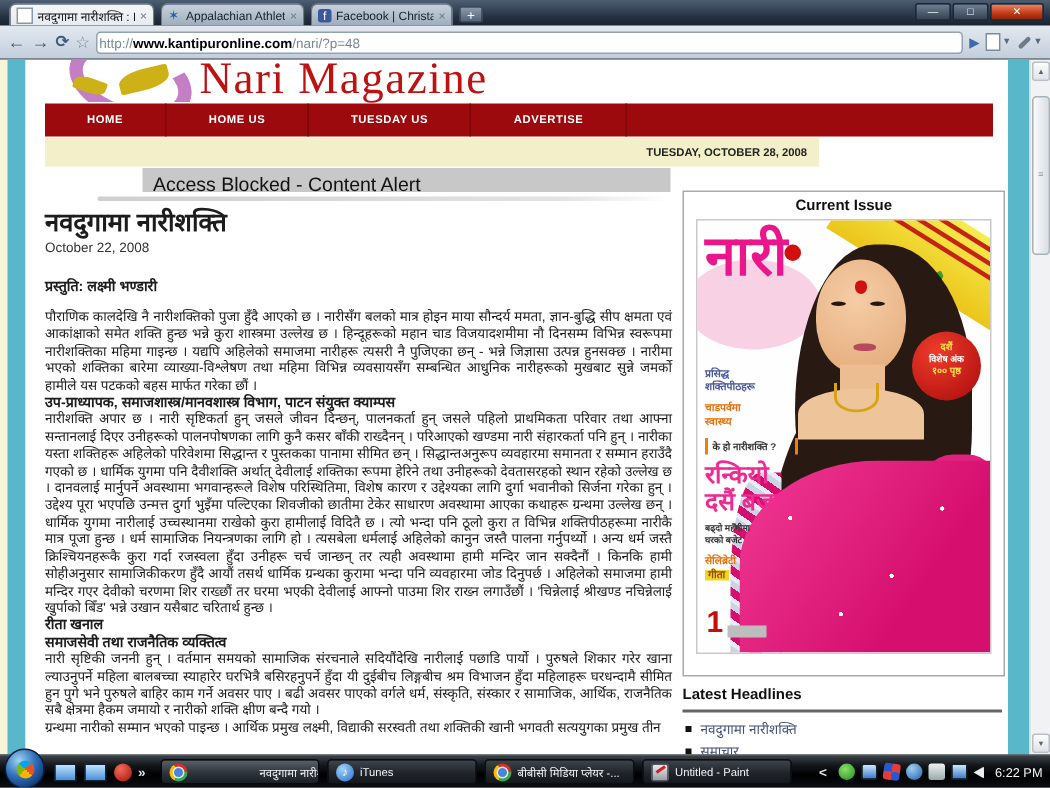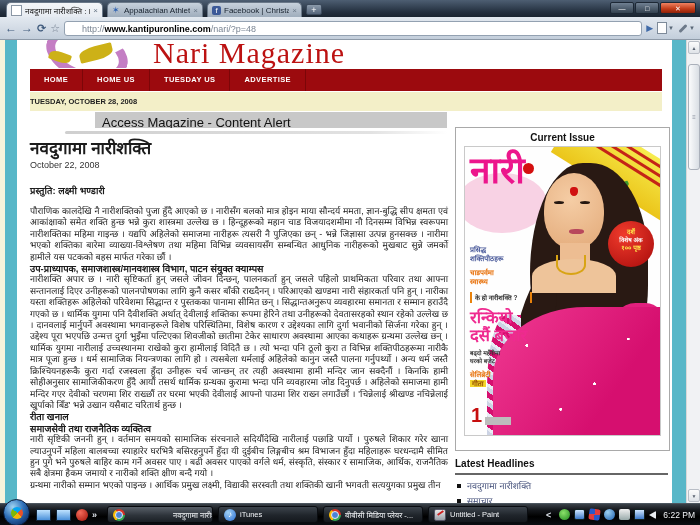--- a/index.html
+++ b/index.html
@@ -26,47 +26,47 @@
     background:linear-gradient(#708092,#33414f);border:1px solid #1d2835;box-sizing:border-box;}
   .winbtn.close{width:36px;background:linear-gradient(#ef8261,#c03a17 60%,#8e220a);}
 
   .toolbar{position:absolute;left:0;top:17px;width:700px;height:23px;
     background:linear-gradient(#e3e9f0,#c3cedb);border-bottom:1px solid #8e9aa8;box-sizing:border-box;
     display:flex;align-items:center;padding:0 5px;gap:4px;}
   .navbtn{color:#3f5a7c;font-size:12px;line-height:14px;font-weight:bold;}
   .navbtn.reload{font-size:11px;}
   .starbtn{color:#7a8696;font-size:11px;}
   .urlbox{flex:1;height:15px;background:#fff;border:1px solid #93a1b1;border-radius:3px;
-    font-size:9px;line-height:14px;padding:0 17px;white-space:nowrap;overflow:hidden;box-sizing:border-box;}
+    font-size:9px;line-height:14px;padding:0 1px;white-space:nowrap;overflow:hidden;box-sizing:border-box;}
   .urlbox .dim{color:#7b8694;}
   .urlbox .dom{color:#000;font-weight:bold;}
   .gobtn{color:#3f6aa8;font-size:9px;}
   .menuicon{display:flex;align-items:center;gap:1px;color:#5a6878;font-size:9px;}
   .pageglyph{width:8px;height:10px;background:#fdfdfd;border:1px solid #7d8a99;display:inline-block;}
   .wrenchglyph{width:10px;height:3px;background:#6d7a8a;border-radius:2px;display:inline-block;transform:rotate(-45deg);}
   .caret{font-size:6px;color:#5a6878;}
 
   
   .pagearea{position:absolute;left:0;top:40px;width:700px;height:463px;background:#f8f4dc;overflow:hidden;}
   .teal-l{position:absolute;left:5px;top:0;width:12px;height:100%;background:#58b7c8;}
   .teal-r{position:absolute;left:672px;top:0;width:14px;height:100%;background:#58b7c8;}
   .content{position:absolute;left:17px;top:0;width:655px;height:100%;background:#fff;}
 
-  .sitetitle{position:absolute;left:136px;top:-4px;font-family:"Liberation Serif","DejaVu Serif",serif;
+  .sitetitle{position:absolute;left:116px;top:-4px;font-family:"Liberation Serif","DejaVu Serif",serif;
     font-size:30px;color:#bc1212;letter-spacing:1px;}
   .logo{position:absolute;left:26px;top:-14px;width:86px;height:42px;overflow:hidden;}
   .logo .l-purple{position:absolute;left:2px;top:2px;width:66px;height:34px;border:9px solid #c47ec4;
     border-radius:50%;border-top-color:transparent;transform:rotate(18deg);}
   .logo .l-gold{position:absolute;left:36px;top:20px;width:34px;height:14px;background:#cdb117;border-radius:50% 10% 50% 10%;transform:rotate(-14deg);}
   .logo .l-gold2{position:absolute;left:6px;top:26px;width:22px;height:10px;background:#cdb117;border-radius:50% 10% 50% 10%;transform:rotate(20deg);}
 
   .mainnav{position:absolute;left:13px;top:29px;width:632px;height:22px;background:#9c0a0e;display:flex;align-items:center;}
-  .navitem{color:#fff;font-size:7.5px;font-weight:bold;letter-spacing:.4px;padding:0 14px;height:22px;line-height:22px;border-right:1px solid #7c0608;}
-  .datebar{position:absolute;left:13px;top:52px;width:632px;height:19px;background:#f3efc8;
-    font-size:7.5px;font-weight:bold;color:#222;line-height:19px;padding-right:8px;box-sizing:border-box;}
+  .navitem{color:#fff;font-size:7.5px;font-weight:bold;letter-spacing:.4px;padding:0 28px;height:22px;line-height:22px;border-right:1px solid #7c0608;}
+  .datebar{position:absolute;left:13px;top:52px;width:516px;height:19px;background:#f3efc8;
+    font-size:7.5px;font-weight:bold;color:#222;line-height:19px;text-align:right;padding-right:8px;box-sizing:border-box;}
   .alertbanner{position:absolute;left:78px;top:72px;width:352px;height:16px;background:#c8c8c8;
     overflow:hidden;font-size:13px;color:#111;padding:3px 0 0 7px;box-sizing:border-box;white-space:nowrap;}
   .hrline{position:absolute;left:48px;top:91px;width:382px;height:3px;
     background:linear-gradient(90deg,#cfcfcf,#e2e2e2 80%,rgba(255,255,255,0));border-radius:2px;}
 
   
   .article{position:absolute;left:13px;top:96px;width:418px;color:#1c1c1c;}
   .a-title{font-size:17px;font-weight:bold;margin:0 0 1px 0;}
   .a-date{font-size:9px;color:#333;margin:0 0 14px 0;}
   .a-byline{font-size:9.5px;font-weight:bold;margin:0 0 9px 0;}
@@ -231,21 +231,21 @@
       </div>
       <div class="sitetitle">Nari Magazine</div>
 
       <div class="mainnav">
         <span class="navitem">HOME</span>
         <span class="navitem">HOME US</span>
         <span class="navitem">TUESDAY US</span>
         <span class="navitem">ADVERTISE</span>
       </div>
       <div class="datebar">TUESDAY, OCTOBER 28, 2008</div>
-      <div class="alertbanner">Access Magazine - Content Alert</div>
+      <div class="alertbanner">Access Blocked - Content Alert</div>
       <div class="hrline"></div>
 
       <div class="article">
         <h1 class="a-title">नवदुगामा नारीशक्ति</h1>
         <div class="a-date">October 22, 2008</div>
         <div class="a-byline">प्रस्तुति: लक्ष्मी भण्डारी</div>
         <p>पौराणिक कालदेखि नै नारीशक्तिको पुजा हुँदै आएको छ । नारीसँग बलको मात्र होइन माया सौन्दर्य ममता, ज्ञान-बुद्धि सीप क्षमता एवं आकांक्षाको समेत शक्ति हुन्छ भन्ने कुरा शास्त्रमा उल्लेख छ । हिन्दूहरूको महान चाड विजयादशमीमा नौ दिनसम्म विभिन्न स्वरूपमा नारीशक्तिका महिमा गाइन्छ । यद्यपि अहिलेको समाजमा नारीहरू त्यसरी नै पुजिएका छन् - भन्ने जिज्ञासा उत्पन्न हुनसक्छ । नारीमा भएको शक्तिका बारेमा व्याख्या-विश्लेषण तथा महिमा विभिन्न व्यवसायसँग सम्बन्धित आधुनिक नारीहरूको मुखबाट सुन्ने जमर्को हामीले यस पटकको बहस मार्फत गरेका छौं ।</p>
         <p class="bold">उप-प्राध्यापक, समाजशास्त्र/मानवशास्त्र विभाग, पाटन संयुक्त क्याम्पस</p>
         <p>नारीशक्ति अपार छ । नारी सृष्टिकर्ता हुन् जसले जीवन दिन्छन्, पालनकर्ता हुन् जसले पहिलो प्राथमिकता परिवार तथा आफ्ना सन्तानलाई दिएर उनीहरूको पालनपोषणका लागि कुनै कसर बाँकी राख्दैनन् । परिआएको खण्डमा नारी संहारकर्ता पनि हुन् । नारीका यस्ता शक्तिहरू अहिलेको परिवेशमा सिद्धान्त र पुस्तकका पानामा सीमित छन् । सिद्धान्तअनुरूप व्यवहारमा समानता र सम्मान हराउँदै गएको छ । धार्मिक युगमा पनि दैवीशक्ति अर्थात् देवीलाई शक्तिका रूपमा हेरिने तथा उनीहरूको देवतासरहको स्थान रहेको उल्लेख छ । दानवलाई मार्नुपर्ने अवस्थामा भगवान्हरूले विशेष परिस्थितिमा, विशेष कारण र उद्देश्यका लागि दुर्गा भवानीको सिर्जना गरेका हुन् । उद्देश्य पूरा भएपछि उन्मत्त दुर्गा भुइँमा पल्टिएका शिवजीको छातीमा टेकेर साधारण अवस्थामा आएका कथाहरू ग्रन्थमा उल्लेख छन् । धार्मिक युगमा नारीलाई उच्चस्थानमा राखेको कुरा हामीलाई विदितै छ । त्यो भन्दा पनि ठूलो कुरा त विभिन्न शक्तिपीठहरूमा नारीकै मात्र पूजा हुन्छ । धर्म सामाजिक नियन्त्रणका लागि हो । त्यसबेला धर्मलाई अहिलेको कानुन जस्तै पालना गर्नुपर्थ्यो । अन्य धर्म जस्तै क्रिश्चियनहरूकै कुरा गर्दा रजस्वला हुँदा उनीहरू चर्च जान्छन् तर त्यही अवस्थामा हामी मन्दिर जान सक्दैनौं । किनकि हामी सोहीअनुसार सामाजिकीकरण हुँदै आयौं तसर्थ धार्मिक ग्रन्थका कुरामा भन्दा पनि व्यवहारमा जोड दिनुपर्छ । अहिलेको समाजमा हामी मन्दिर गएर देवीको चरणमा शिर राख्छौं तर घरमा भएकी देवीलाई आफ्नो पाउमा शिर राख्न लगाउँछौं । 'चिन्नेलाई श्रीखण्ड नचिन्नेलाई खुर्पाको बिँड' भन्ने उखान यसैबाट चरितार्थ हुन्छ ।</p>
         <p class="bold">रीता खनाल</p>

